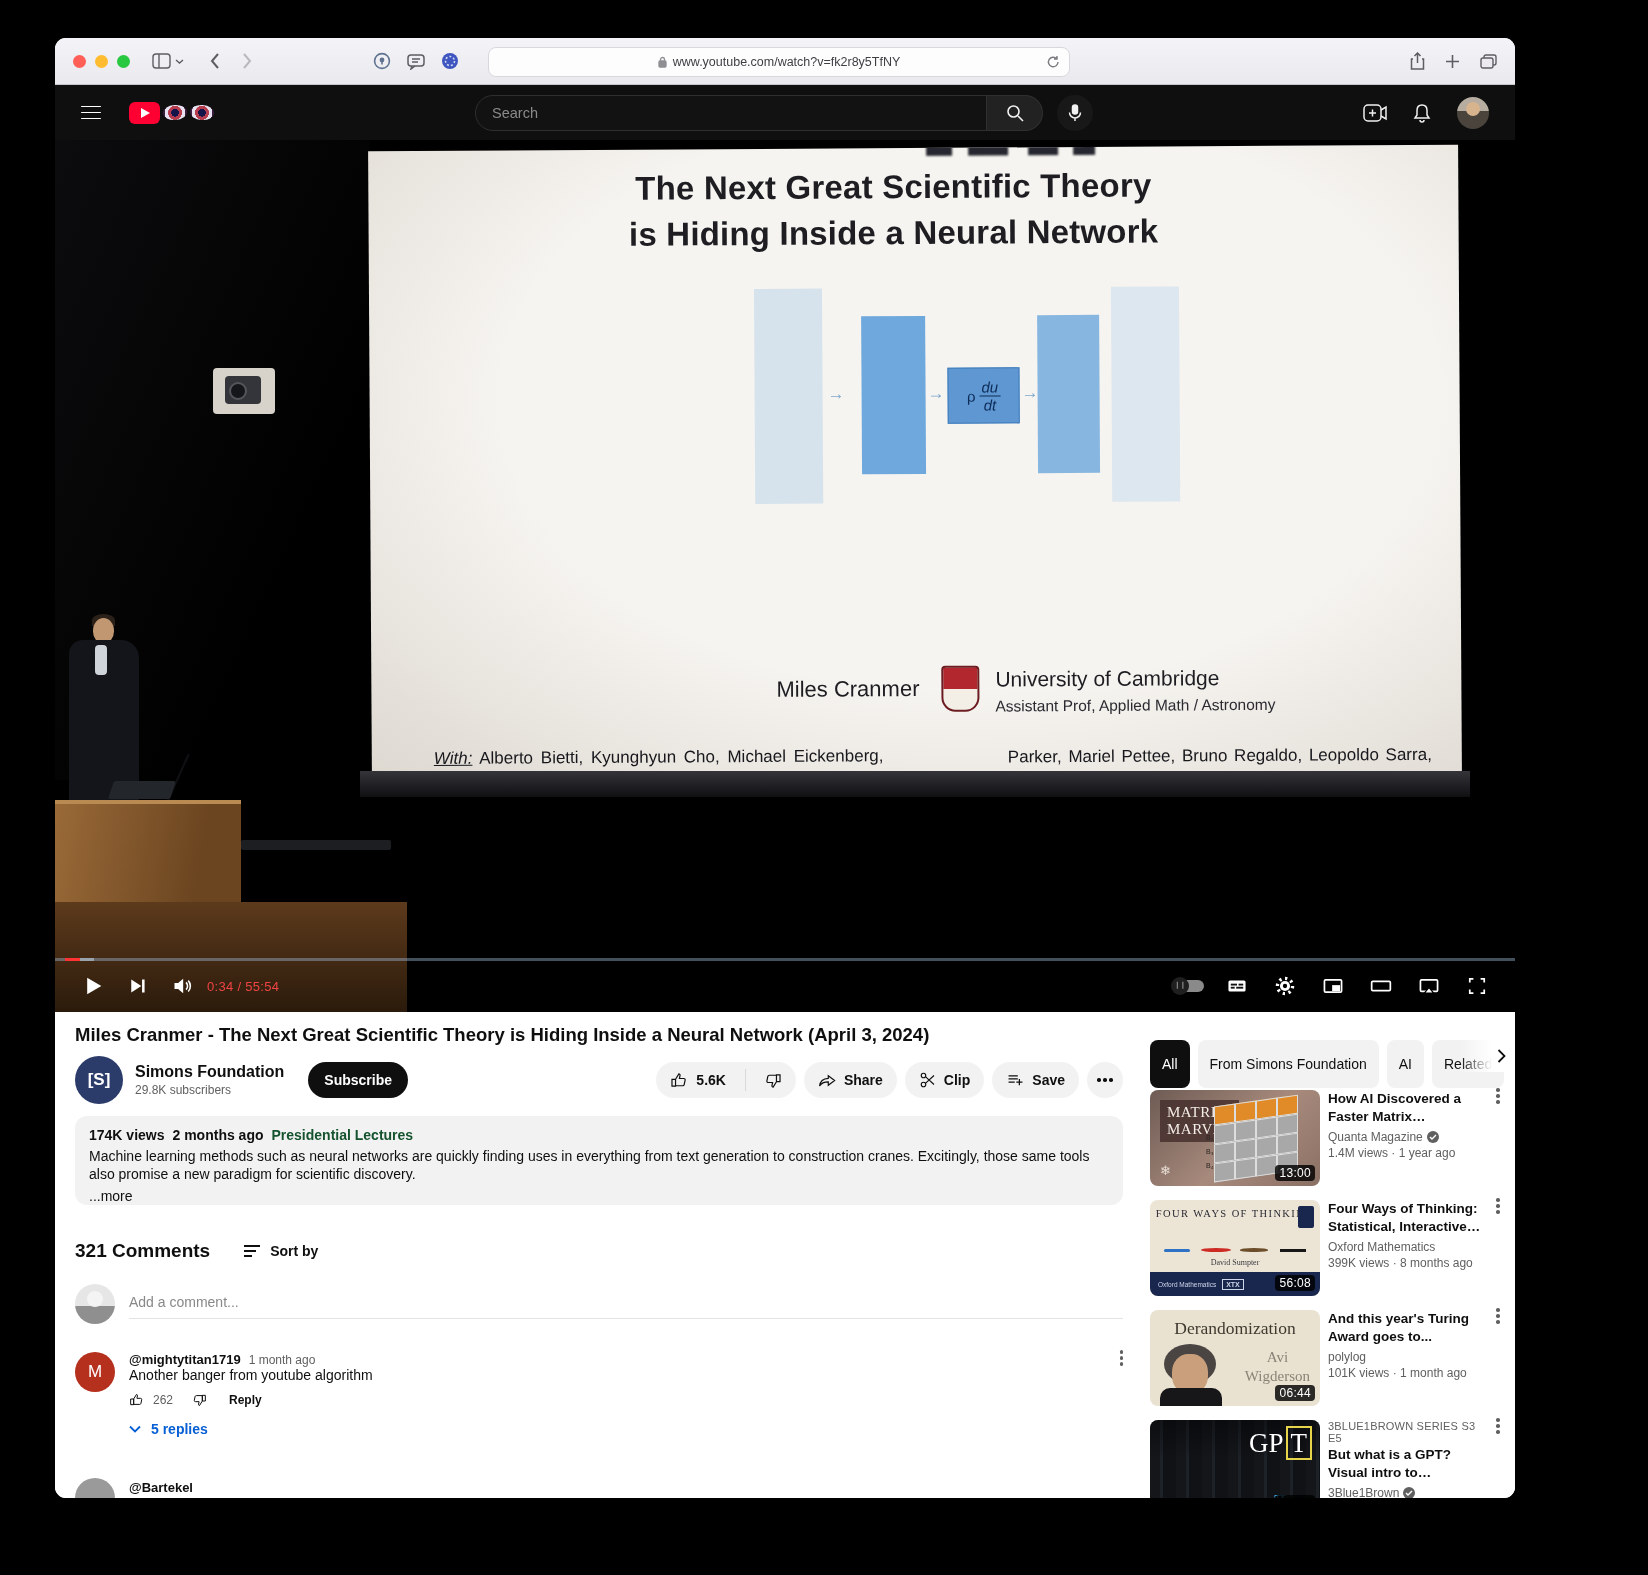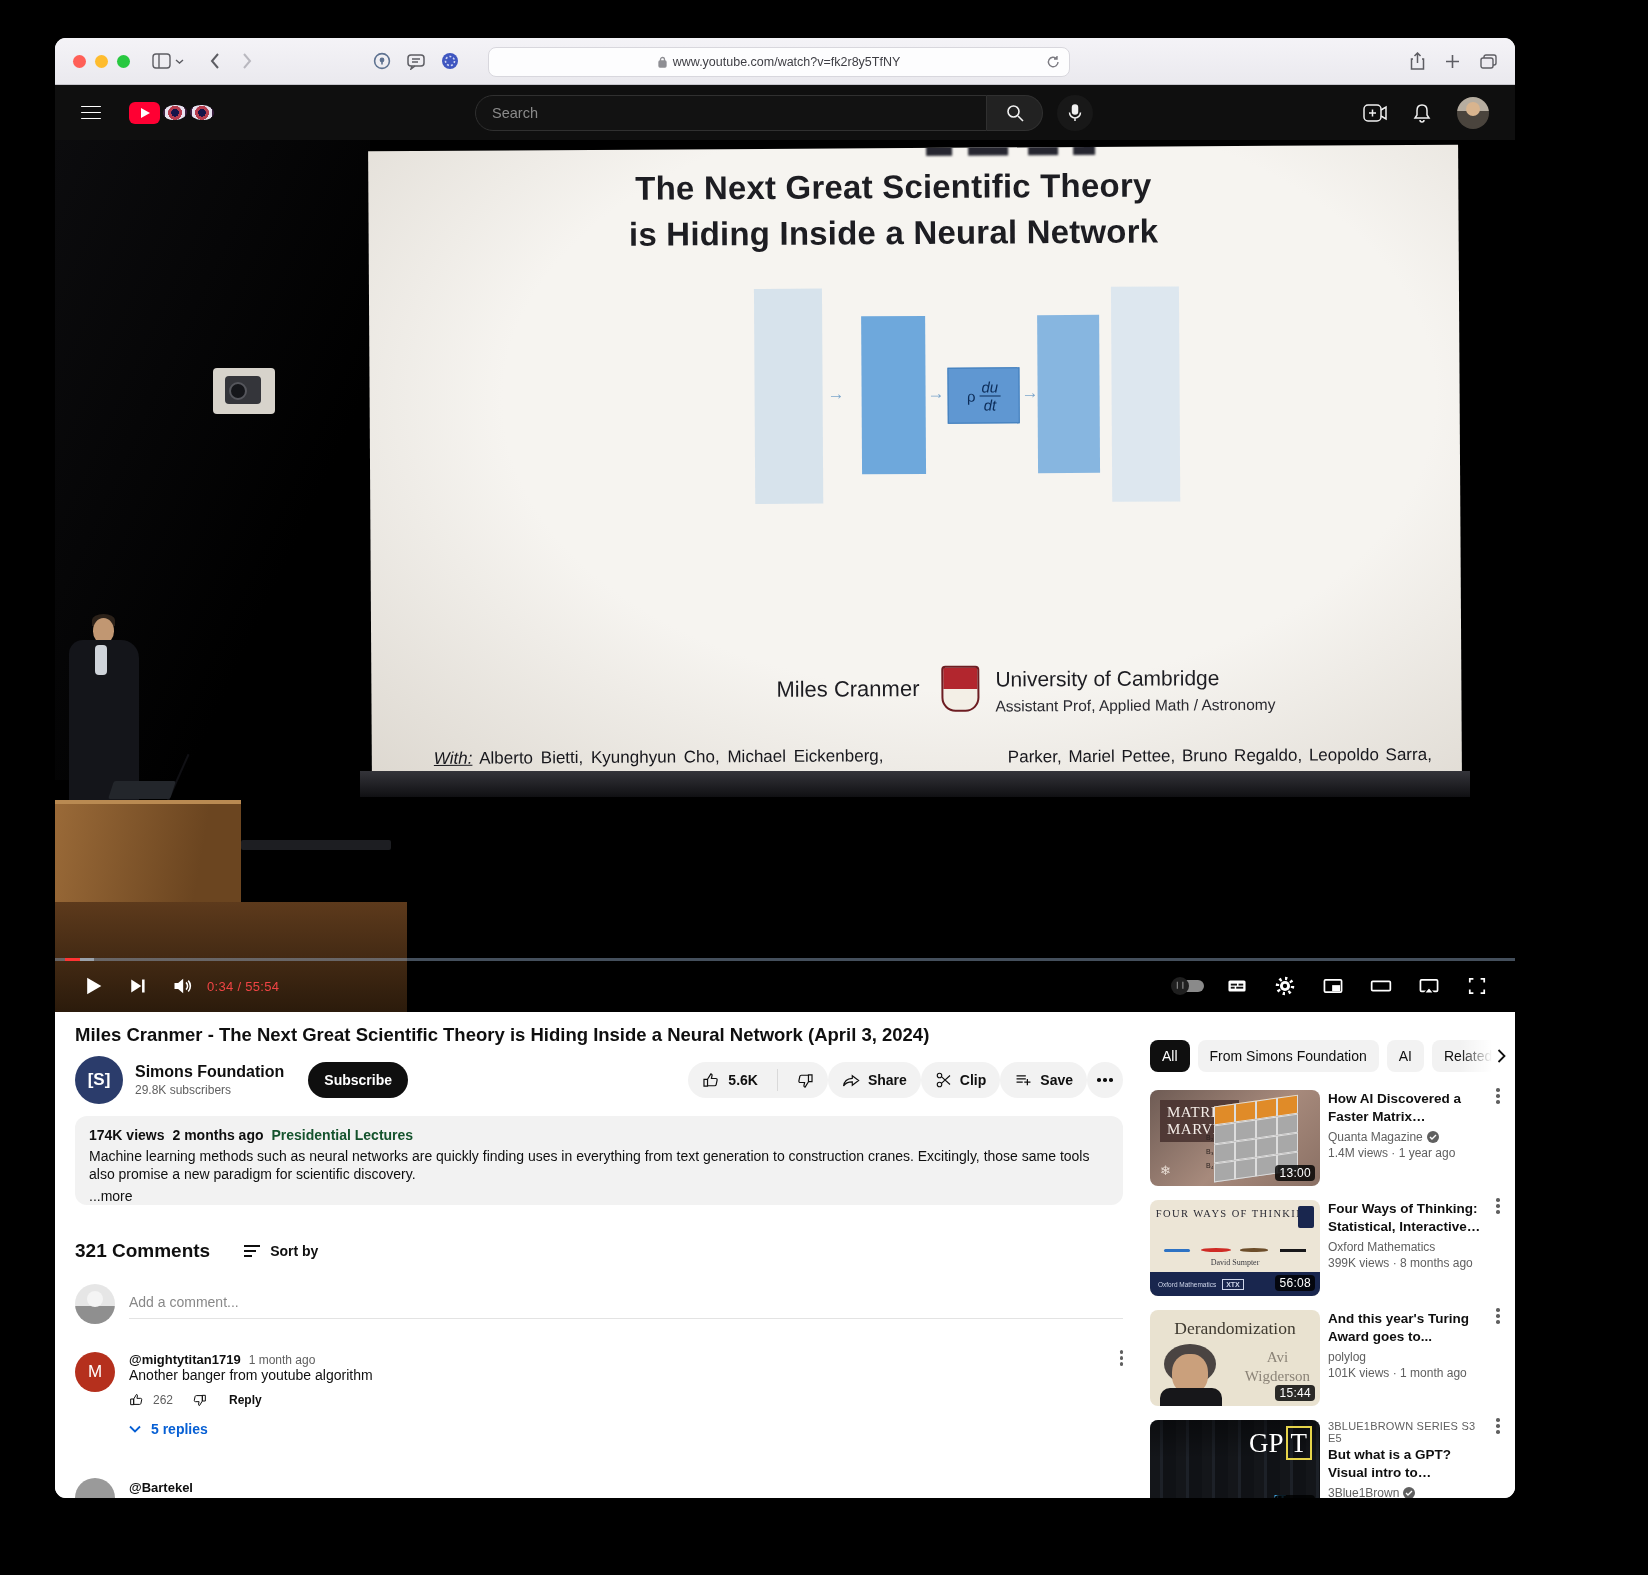--- a/index.html
+++ b/index.html
@@ -87,21 +87,21 @@
 
 .page{position:relative;height:486px;background:#fff;color:#0f0f0f}
 .main{position:absolute;left:20px;top:0;width:1048px;height:100%}
 .vtitle{position:absolute;top:12px;left:0;font-size:18.5px;font-weight:700;white-space:nowrap}
 .chrow{position:absolute;top:44px;left:0;width:100%;display:flex;align-items:center}
 .chavatar{width:48px;height:48px;border-radius:50%;background:#2b3c6b;color:#fff;display:flex;align-items:center;justify-content:center;font-size:17px;font-weight:700}
 .chinfo{margin-left:12px;display:flex;flex-direction:column;gap:2px}
 .chname{font-size:16px;font-weight:600}
 .chsubs{font-size:12px;color:#606060}
 .subbtn{margin-left:24px;height:36px;padding:0 16px;border-radius:18px;background:#0f0f0f;color:#fff;font-size:14px;font-weight:600;display:flex;align-items:center}
-.actions{margin-left:auto;display:flex;align-items:center;gap:0}
+.actions{margin-left:auto;display:flex;align-items:center;gap:8px}
 .pill{height:36px;background:#f2f2f2;border-radius:18px;display:flex;align-items:center;padding:0 14px;gap:7px;font-size:14px;font-weight:600}
 .likepill{padding:0}
 .likehalf{display:flex;align-items:center;gap:7px;padding:0 12px 0 14px;height:100%}
 .likediv{width:1px;height:22px;background:#d9d9d9}
 .dislikehalf{display:flex;align-items:center;padding:0 14px 0 10px;height:100%}
 .morebtn{width:36px;height:36px;border-radius:50%;background:#f2f2f2;display:flex;align-items:center;justify-content:center}
 .hdots{width:3.5px;height:3.5px;border-radius:50%;background:#0f0f0f;box-shadow:-6px 0 0 #0f0f0f,6px 0 0 #0f0f0f}
 .descbox{position:absolute;top:104px;left:0;width:100%;height:89px;background:#f2f2f2;border-radius:12px;padding:11px 14px;overflow:hidden}
 .descmeta{font-size:14px;font-weight:600;display:flex;gap:8px}
 .descmeta .gray{color:#14532d}
@@ -129,21 +129,21 @@
 .creplies{display:flex;align-items:center;gap:10px;margin-top:13px;color:#065fd4;font-size:14px;font-weight:600}
 .cmenu{position:absolute;right:0;top:344px}
 .vdots{display:block;width:3.5px;height:3.5px;border-radius:50%;background:#606060;box-shadow:0 -6px 0 #606060,0 6px 0 #606060}
 .partial{position:absolute;top:466px;left:0;display:flex;gap:14px;align-items:flex-start}
 .pavatar{width:40px;height:40px;border-radius:50%;background:#9a9a9a;flex:none}
 .phandle{font-size:13px;font-weight:600;margin-top:2px}
 
 
 .sidebar{position:absolute;left:1095px;top:0;width:356px;height:100%}
 .chips{position:absolute;top:28px;left:0;width:100%;display:flex;gap:8px;align-items:center;overflow:hidden}
-.chip{height:32px;border-radius:8px;background:#f2f2f2;display:flex;align-items:center;padding:0 12px;font-size:14px;font-weight:500;white-space:nowrap}
+.chip{height:48px;border-radius:8px;background:#f2f2f2;display:flex;align-items:center;padding:0 12px;font-size:14px;font-weight:500;white-space:nowrap}
 .chip.sel{background:#0f0f0f;color:#fff}
 .chipfade{position:absolute;right:0;top:28px;width:46px;height:32px;background:linear-gradient(90deg,rgba(255,255,255,0),#fff 70%);display:flex;align-items:center;justify-content:flex-end;color:#0f0f0f}
 .card{position:absolute;left:0;width:100%;display:flex;gap:8px}
 .thumb{width:170px;height:96px;border-radius:8px;flex:none;position:relative;overflow:hidden}
 .badge{position:absolute;right:5px;bottom:5px;background:rgba(0,0,0,.82);color:#fff;font-size:12px;font-weight:500;border-radius:4px;padding:1px 4px;letter-spacing:.3px}
 .cardtext{flex:1;min-width:0}
 .cardtitle{font-size:13.5px;font-weight:600;line-height:18px;display:-webkit-box;-webkit-line-clamp:2;-webkit-box-orient:vertical;overflow:hidden}
 .cardover{font-size:11px;color:#606060;margin-bottom:2px;letter-spacing:.2px}
 .cardch{font-size:12px;color:#606060;margin-top:4px;display:flex;align-items:center;gap:4px}
 .cardmeta{font-size:12px;color:#606060;margin-top:2px}
@@ -674,21 +674,21 @@
           <div class="dr">Derandomization</div>
           <div class="face">
             <span class="fhair"></span>
                 <span class="fskin"></span>
                 <span class="fshirt"></span>
           </div>
           <div class="avi">
                 <div>Avi</div>
                 <div>Wigderson</div>
               </div>
-          <span class="badge">15:44</span>
+          <span class="badge">06:44</span>
         </div>
         <div class="cardtext">
           <div class="cardtitle">And this year's Turing Award goes to...</div>
           <div class="cardch">
                 <span>polylog</span>
               </div>
           <div class="cardmeta">101K views · 1 month ago</div>
         </div>
         <div class="cardmenu">
               <span class="vdots"></span>

